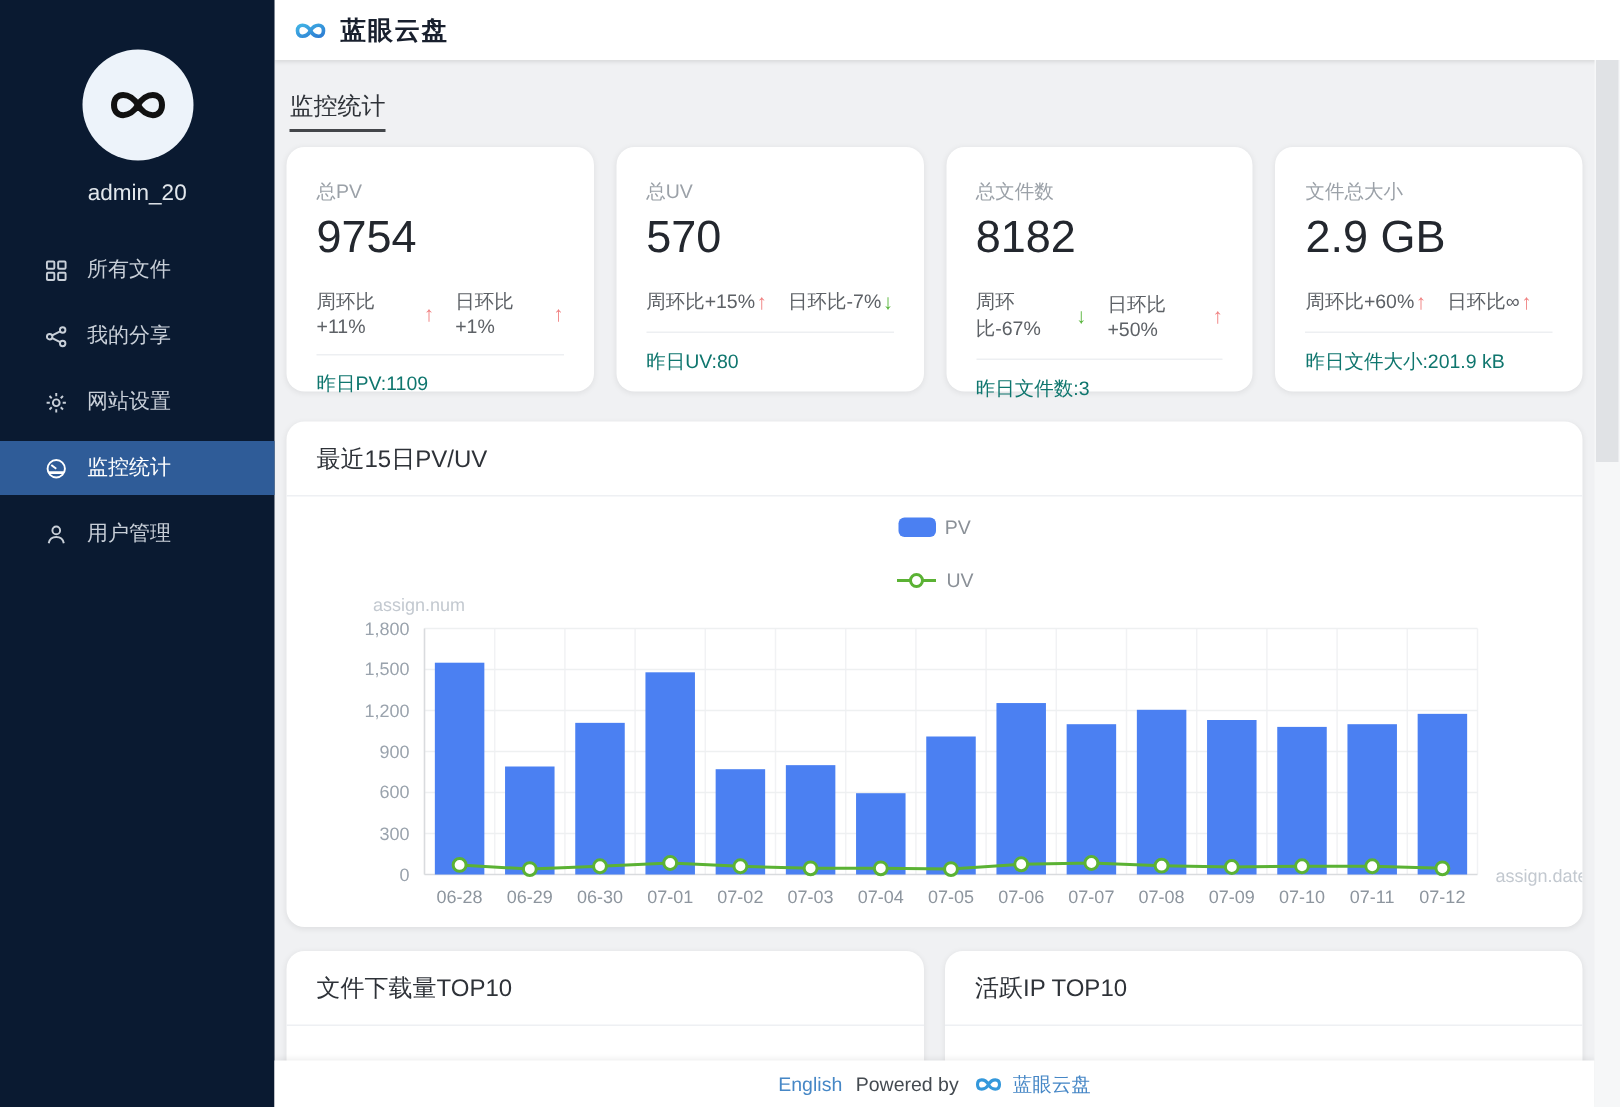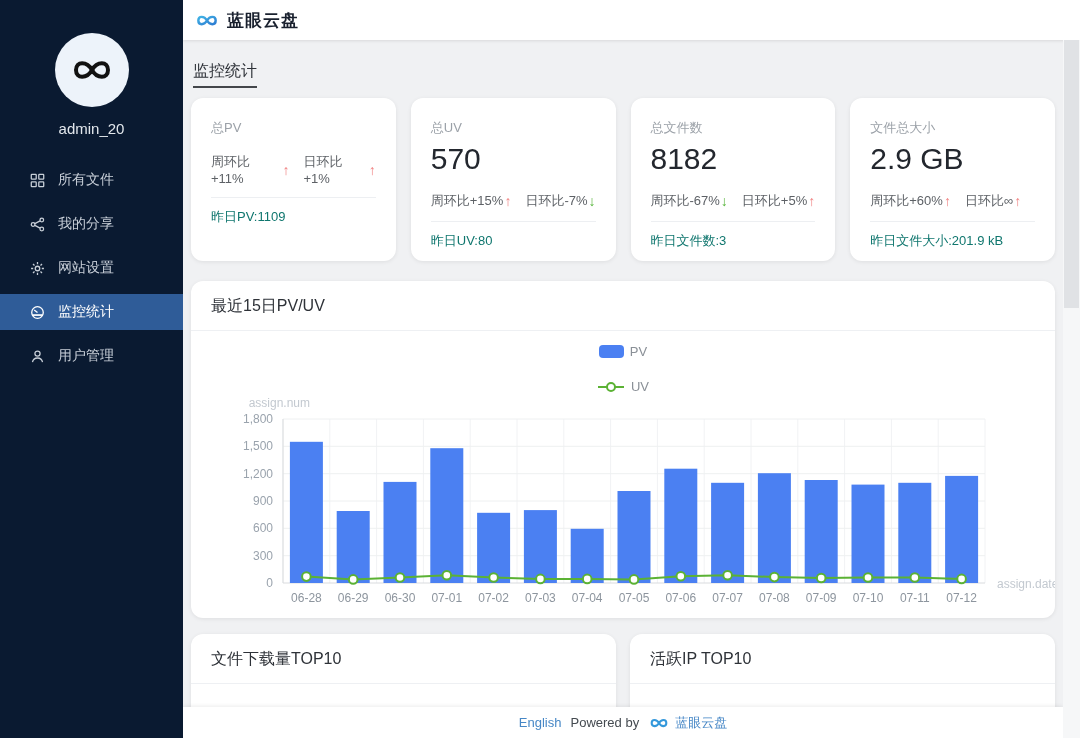--- a/index.html
+++ b/index.html
@@ -142,20 +142,21 @@
 
 <div class="content">
 
   <div class="tab-bar">
     <span class="tab">监控统计</span>
   </div>
 
   <div class="stats-row">
       <div class="card stat-card">
         <div class="stat-label">总PV</div>
+        <div class="stat-value">9754</div>
         <div class="stat-trends">
           <span class="trend">
             <span>周环比+11%</span>
             <span class="arrow up">↑</span>
           </span>
           <span class="trend">
             <span>日环比+1%</span>
             <span class="arrow up">↑</span>
           </span>
         </div>
@@ -180,21 +181,21 @@
       </div>
       <div class="card stat-card">
         <div class="stat-label">总文件数</div>
         <div class="stat-value">8182</div>
         <div class="stat-trends">
           <span class="trend">
             <span>周环比-67%</span>
             <span class="arrow down">↓</span>
           </span>
           <span class="trend">
-            <span>日环比+5%</span>
+            <span>日环比+50%</span>
             <span class="arrow up">↑</span>
           </span>
         </div>
         <div class="stat-divider"></div>
         <div class="stat-footnote">昨日文件数:3</div>
       </div>
       <div class="card stat-card">
         <div class="stat-label">文件总大小</div>
         <div class="stat-value">2.9 GB</div>
         <div class="stat-trends">

